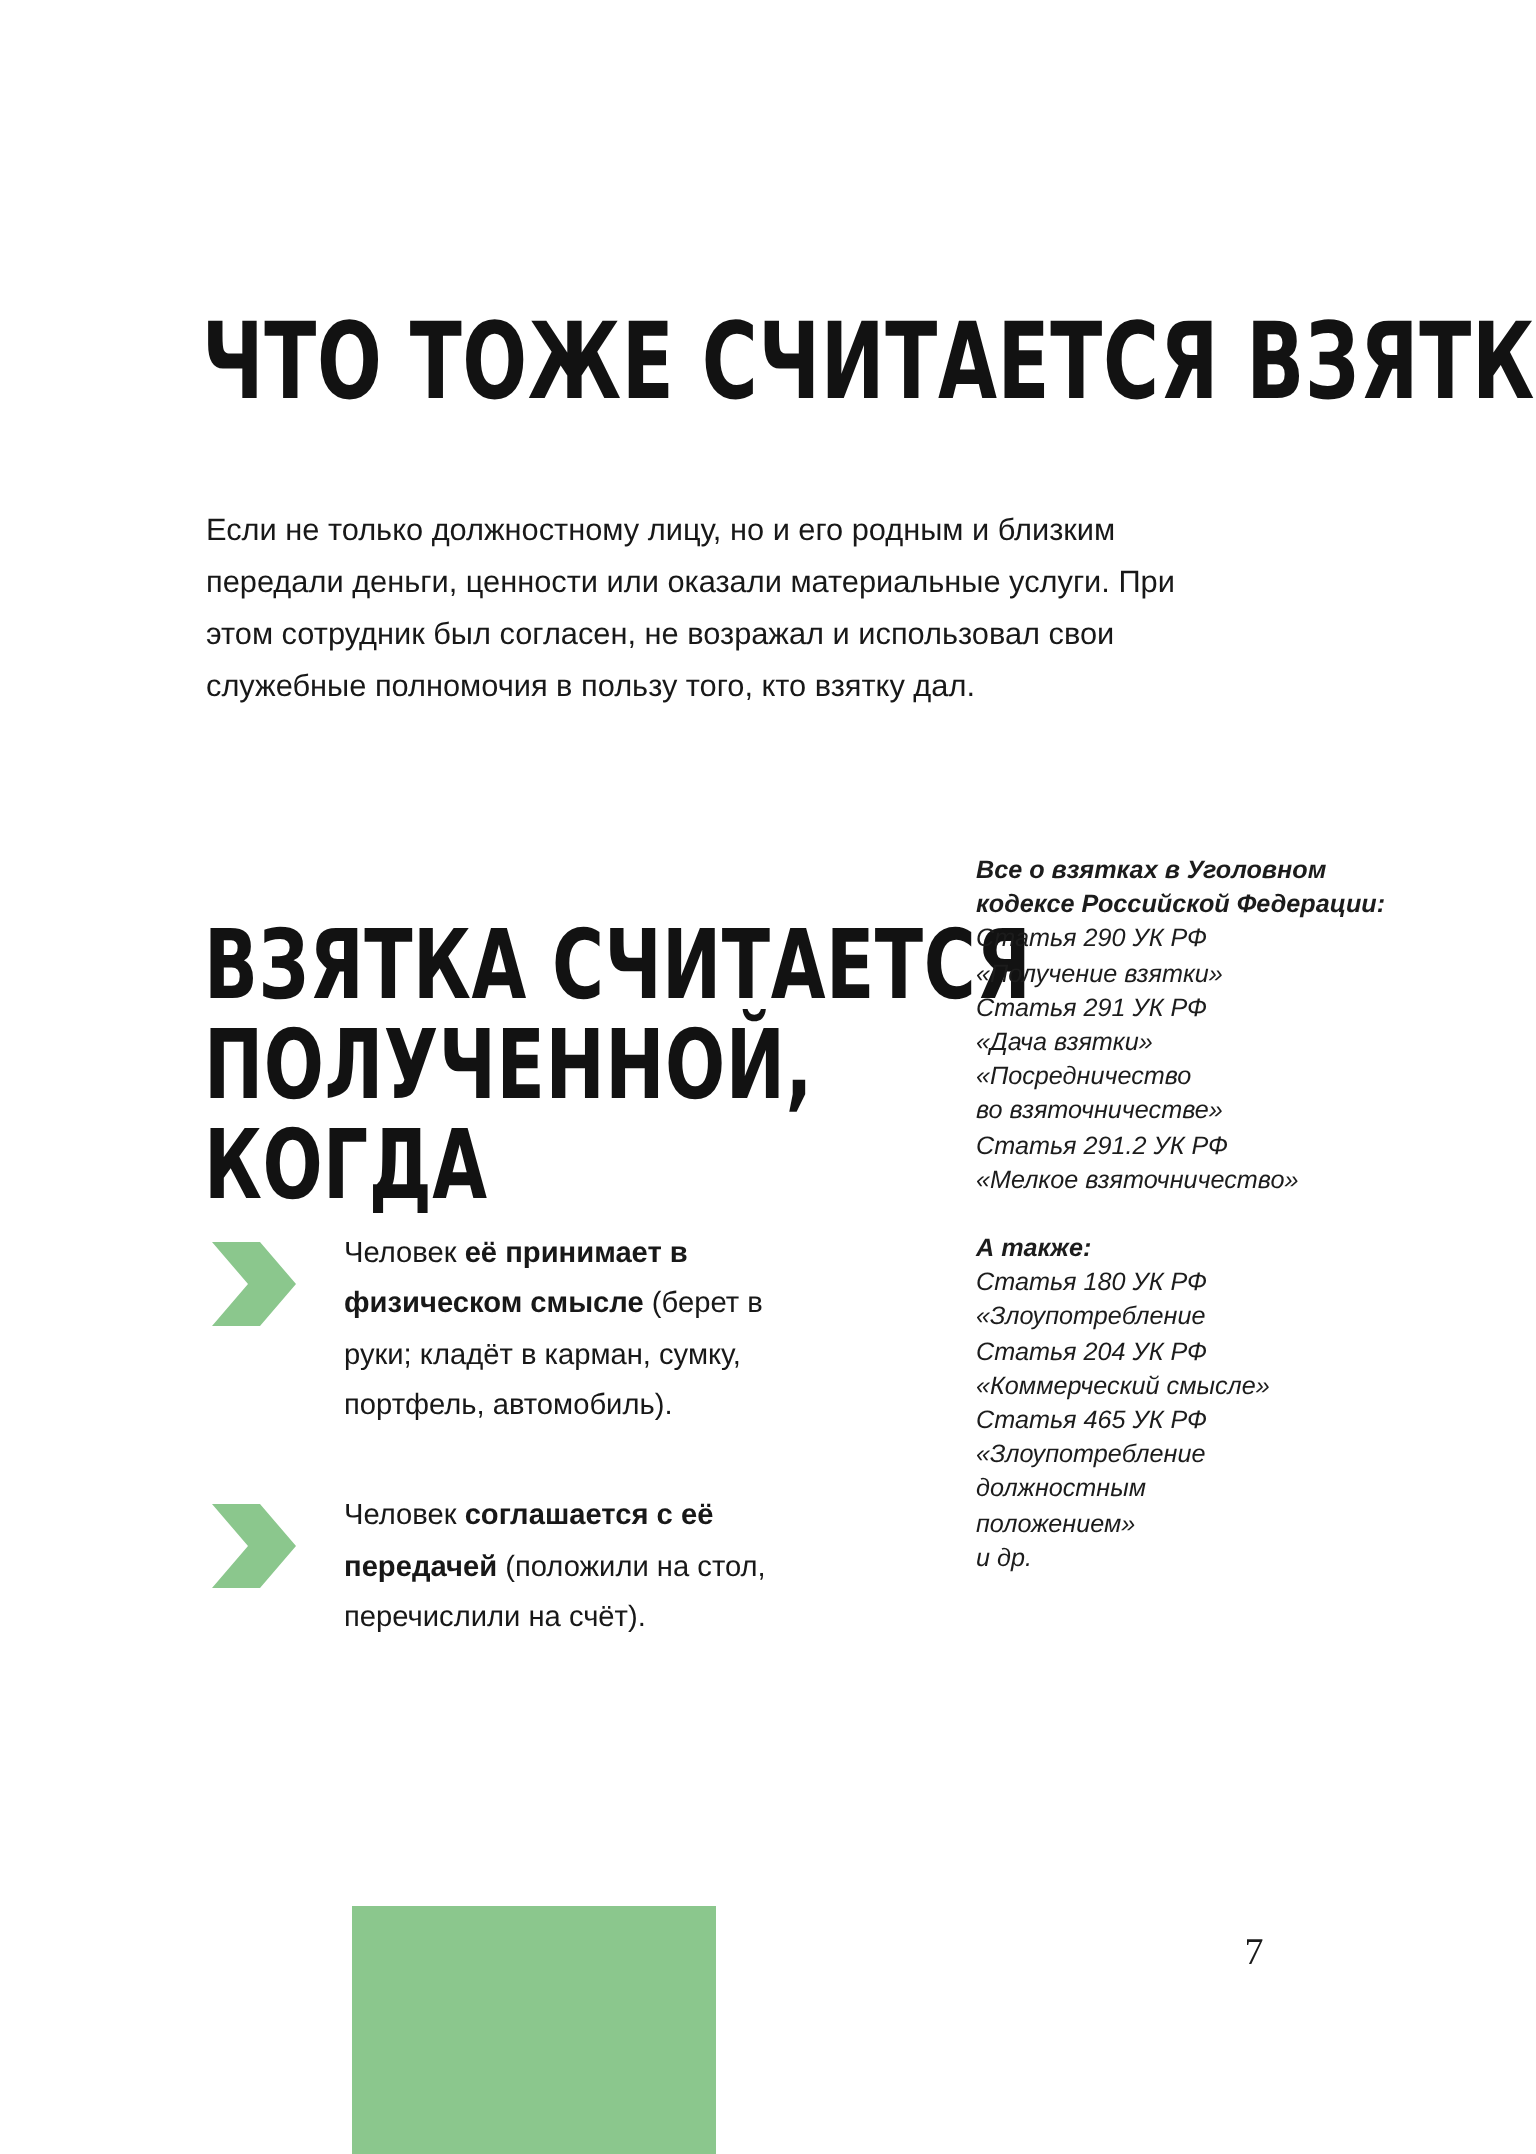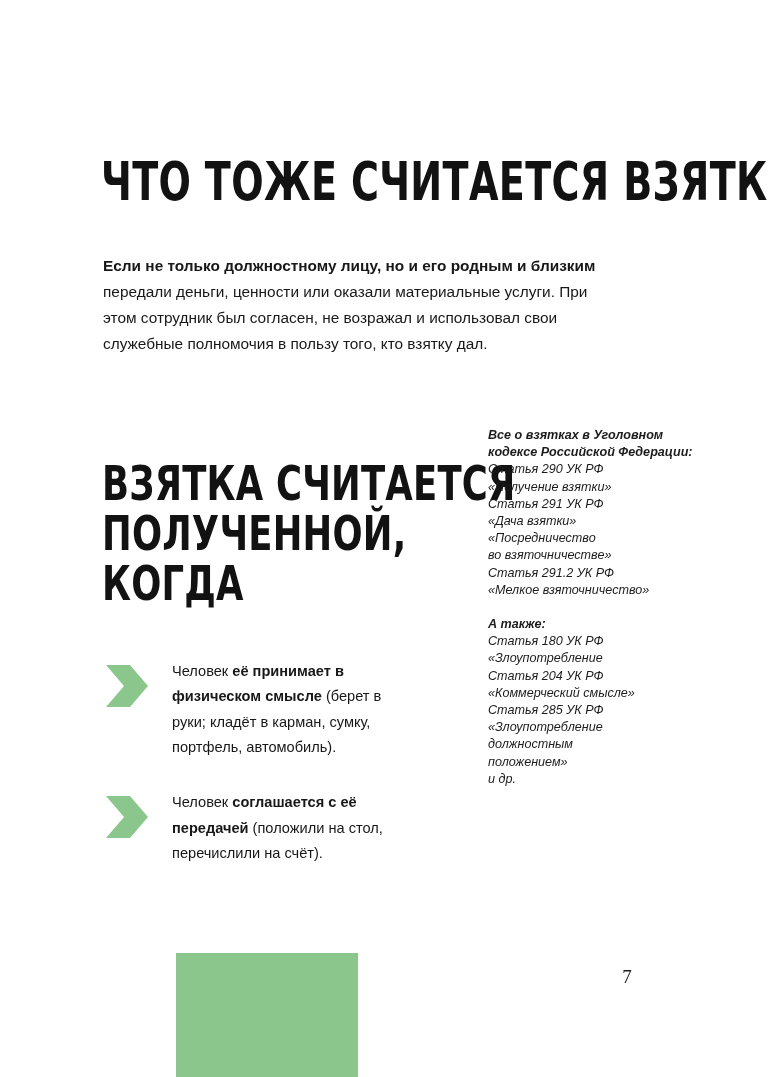--- a/index.html
+++ b/index.html
@@ -42,21 +42,21 @@
   .intro {
     position: absolute;
     left: 103px;
     top: 238px;
     width: 520px;
     font-size: 15.4px;
     line-height: 25.8px;
     color: #181818;
   }
   .intro b {
-    font-weight: 700;
+    font-weight: 400;
   }
 
   
   .section-heading {
     position: absolute;
     left: 102px;
     top: 418px;
     width: 400px;
     font-family: "Liberation Sans Narrow", "DejaVu Sans Condensed", "Liberation Sans", sans-serif;
     font-weight: 700;
@@ -69,21 +69,21 @@
   }
   .section-heading .hl {
     display: block;
     white-space: nowrap;
   }
 
   
   .bullets {
     position: absolute;
     left: 100px;
-    top: 644px;
+    top: 600px;
     width: 290px;
   }
   .bullet-item {
     position: relative;
     min-height: 60px;
     margin-bottom: 29px;
   }
   .arrow-icon {
     position: absolute;
     left: 3px;
@@ -202,21 +202,21 @@
       <span class="ref-line">Статья 291.2 УК РФ</span>
       <span class="ref-line">«Мелкое взяточничество»</span>
     </div>
 
     <div class="ref-block">
       <span class="ref-line ref-head">А также:</span>
       <span class="ref-line">Статья 180 УК РФ</span>
       <span class="ref-line">«Злоупотребление</span>
       <span class="ref-line">Статья 204 УК РФ</span>
       <span class="ref-line">«Коммерческий смысле»</span>
-      <span class="ref-line">Статья 285 УК РФ</span>
+      <span class="ref-line">Статья 465 УК РФ</span>
       <span class="ref-line">«Злоупотребление</span>
       <span class="ref-line">должностным</span>
       <span class="ref-line">положением»</span>
       <span class="ref-line">и др.</span>
     </div>
 
   </aside>
 
   <div class="green-block"></div>
 

